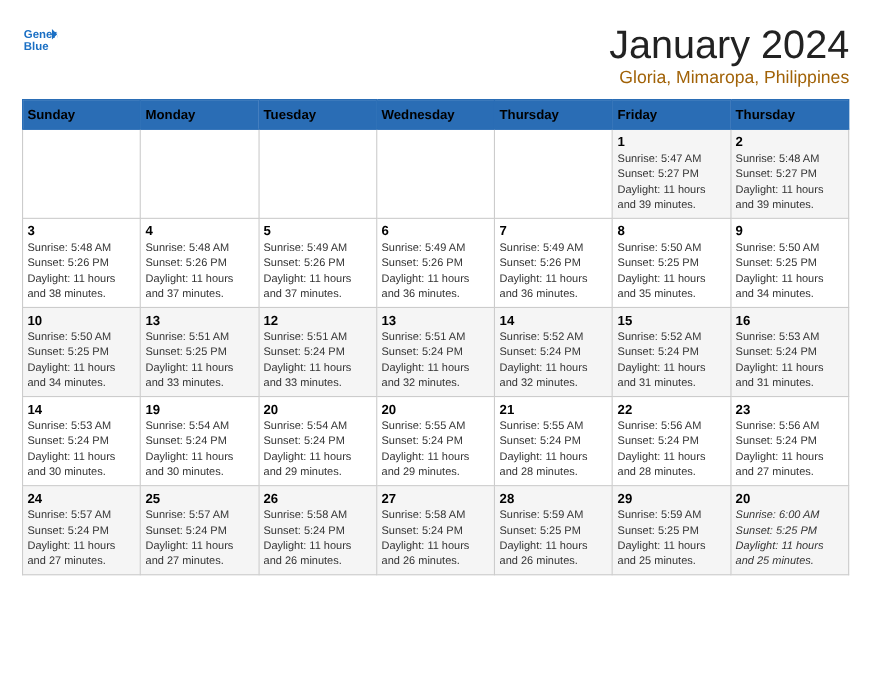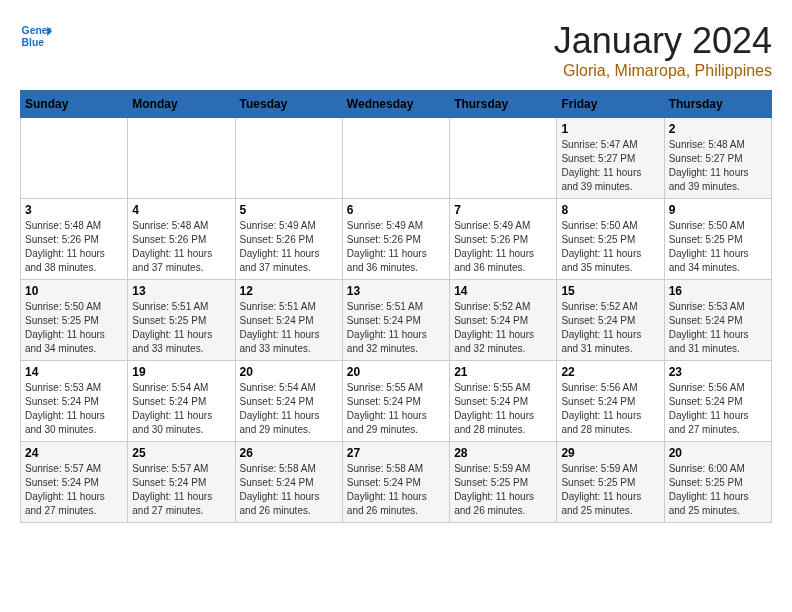--- a/index.html
+++ b/index.html
@@ -294,19 +294,19 @@
 Daylight: 11 hours and 26 minutes.</div>
         </td>
         <td>
           <span class="day-number">29</span>
           <div class="day-info" style="white-space: pre-line;">Sunrise: 5:59 AM
 Sunset: 5:25 PM
 Daylight: 11 hours and 25 minutes.</div>
         </td>
         <td>
           <span class="day-number">20</span>
-          <div class="day-info" style="white-space: pre-line;">Sunrise: 6:00 AM
+          <div class="day-info" style="white-space: pre-line; font-style: italic;">Sunrise: 6:00 AM
 Sunset: 5:25 PM
 Daylight: 11 hours and 25 minutes.</div>
         </td>
       </tr>
     </tbody>
 </table>
 
 </body></html>

